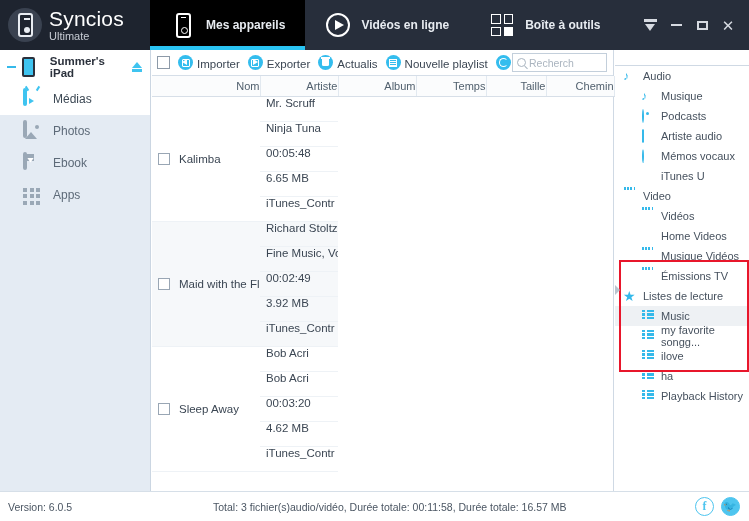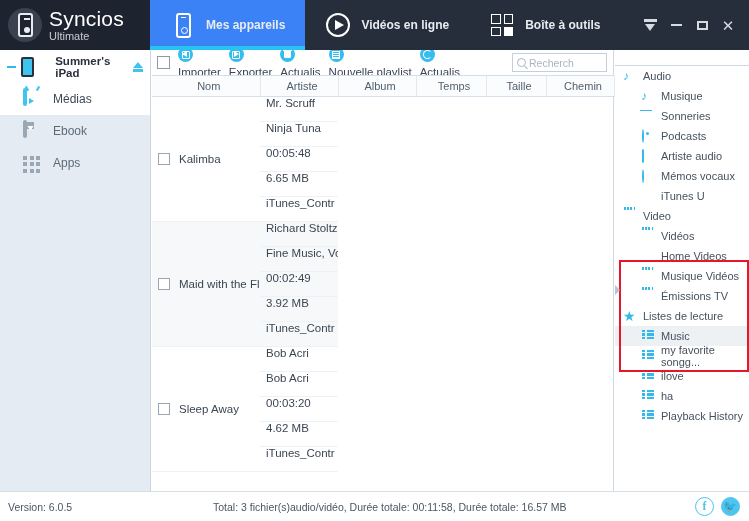--- a/index.html
+++ b/index.html
@@ -42,21 +42,21 @@
   .brand-text { line-height: 1; }
   .brand-name { color: #fff; font-size: 21px; letter-spacing: .2px; }
   .brand-sub { color: #c7ccd4; font-size: 11px; margin-top: 2px; }
 
   .tabs { display: flex; align-items: stretch; }
   .tab {
     display: flex; align-items: center; gap: 10px;
     padding: 0 20px; position: relative; cursor: pointer;
     color: #e8ecf1; font-size: 12px; font-weight: bold;
   }
-  .tab.active { background: #3b82f6; }
+  .tab.active { background: #000000; }
   .tab.active:after {
     content: ""; position: absolute; left: 0; right: 0; bottom: 0;
     height: 4px; background: #29c3f2;
   }
   .tab-ico { width: 26px; display: flex; justify-content: center; align-items: center; }
 
   .ico-phone { width: 15px; height: 25px; border: 2px solid #fff; border-radius: 3px; position: relative; }
   .ico-phone:after { content: ""; position: absolute; left: 3.5px; bottom: 1.5px; width: 5px; height: 5px; border-radius: 50%; border: 1px solid #fff; }
   .ico-phone:before { content: ""; position: absolute; left: 3.5px; top: 2px; width: 5px; height: 1.5px; background: #fff; }
 
@@ -92,21 +92,21 @@
   .device-row {
     height: 33px; background: #fff; display: flex; align-items: center;
     padding: 0 7px 0 6px; position: relative;
   }
   .collapse-toggle { width: 11px; height: 11px; display: flex; align-items: center; justify-content: center; cursor: pointer; }
   .collapse-toggle i { display: block; width: 9px; height: 2px; background: #35b9ea; }
   .dev-ipad {
     width: 13px; height: 20px; border: 2px solid #2b313c; border-radius: 2px;
     background: #3fc4f0; margin-left: 5px; position: relative; flex: 0 0 13px;
   }
-  .device-name { font-size: 11.5px; font-weight: bold; color: #2b313c; margin-left: 21px; }
+  .device-name { font-size: 11.5px; font-weight: bold; color: #2b313c; margin-left: 15px; }
   .eject-icon { margin-left: auto; width: 12px; position: relative; height: 12px; cursor: pointer; }
   .eject-icon:before {
     content: ""; position: absolute; left: 1px; top: 1px;
     border-left: 5px solid transparent; border-right: 5px solid transparent; border-bottom: 6px solid #3fc4f0;
   }
   .eject-icon:after { content: ""; position: absolute; left: 1px; bottom: 1px; width: 10px; height: 2.5px; background: #3fc4f0; }
 
   .nav-item {
     height: 32px; display: flex; align-items: center; padding-left: 23px;
     font-size: 12px; color: #5d6a78; cursor: pointer; gap: 11px;
@@ -151,22 +151,22 @@
   }
   .toolbar {
     height: 26px; border-bottom: 1px solid #d5dee8; display: flex; align-items: center;
     padding-left: 5px; background: #fff; position: relative; overflow: hidden;
   }
   .tb-check {
     width: 13px; height: 13px; border: 1px solid #8d9aa8; background: #fff;
     flex: 0 0 13px; cursor: pointer;
   }
   .tb-btn {
-    display: flex; align-items: flex-start; gap: 4px; margin-left: 8px;
-    font-size: 11.5px; color: #3b4653; cursor: pointer; white-space: nowrap; flex-direction: column;
+    display: flex; align-items: flex-end; gap: 4px; margin-left: 8px;
+    font-size: 11.5px; color: #3b4653; cursor: pointer; white-space: nowrap;
   }
   .tb-ico {
     width: 15px; height: 15px; border-radius: 50%; background: #34bdee;
     position: relative; flex: 0 0 15px;
   }
   .tb-ico .sq { position: absolute; left: 3.5px; top: 3.5px; width: 8px; height: 8px; border: 1.4px solid #fff; border-radius: 1px; }
   .tb-ico .arrow-in {
     position: absolute; left: 4px; top: 4px;
     border-top: 3.5px solid transparent; border-bottom: 3.5px solid transparent; border-right: 5px solid #fff;
   }
@@ -192,21 +192,21 @@
   .searchbox input {
     border: 0; outline: 0; font-size: 10.5px; color: #6b7683; width: 76px;
     font-family: "Liberation Sans", sans-serif; background: transparent;
   }
   .searchbox input::placeholder { color: #aab4bf; }
 
   table.filelist { width: 100%; border-collapse: collapse; table-layout: fixed; }
   table.filelist th {
     height: 20px; background: #fbfcfd; border-bottom: 1px solid #d7dfe8;
     border-right: 1px solid #e2e9f0; font-size: 11px; font-weight: normal;
-    color: #51606e; text-align: center; padding-left: 6px;
+    color: #51606e; text-align: right; padding-left: 6px;
   }
   table.filelist td {
     height: 25px; font-size: 11.5px; color: #3b4653; padding-left: 6px;
     border-bottom: 1px solid #eef2f6; white-space: nowrap; overflow: hidden;
   }
   table.filelist tr.alt td { background: #f6f8fa; }
   .cell-name { display: flex; align-items: center; gap: 9px; }
   .row-check { width: 12px; height: 12px; border: 1px solid #99a6b4; background: #fff; flex: 0 0 12px; cursor: pointer; }
   .ell { overflow: hidden; text-overflow: clip; white-space: nowrap; display: block; }
 
@@ -340,20 +340,24 @@
           <i></i>
         </span>
       <span class="dev-ipad"></span>
       <span class="device-name">Summer's iPad</span>
       <span class="eject-icon"></span>
     </div>
 
     <div class="nav-item active">
       <span class="nav-ico"><span class="ic-media"><em></em></span></span>
       <span>Médias</span>
+    </div>
+    <div class="nav-item">
+      <span class="nav-ico"><span class="ic-photo"></span></span>
+      <span>Photos</span>
     </div>
     <div class="nav-item">
       <span class="nav-ico"><span class="ic-book"></span></span>
       <span>Ebook</span>
     </div>
     <div class="nav-item">
       <span class="nav-ico">
         <span class="ic-apps">
             <span></span>
             <span></span>
@@ -486,24 +490,20 @@
 
     <div class="tnode">
       <span class="tico"><span class="gl-note">♪</span></span>
       <span>Audio</span>
     </div>
     <div class="tnode child">
       <span class="tico"><span class="gl-note">♪</span></span>
       <span>Musique</span>
     </div>
     <div class="tnode child">
-      <span class="tico"><span class="gl-bell"></span></span>
-      <span>Sonneries</span>
-    </div>
-    <div class="tnode child">
       <span class="tico"><span class="gl-pod"></span></span>
       <span>Podcasts</span>
     </div>
     <div class="tnode child">
       <span class="tico"><span class="gl-sq"></span></span>
       <span>Artiste audio</span>
     </div>
     <div class="tnode child">
       <span class="tico"><span class="gl-circ"></span></span>
       <span>Mémos vocaux</span>

